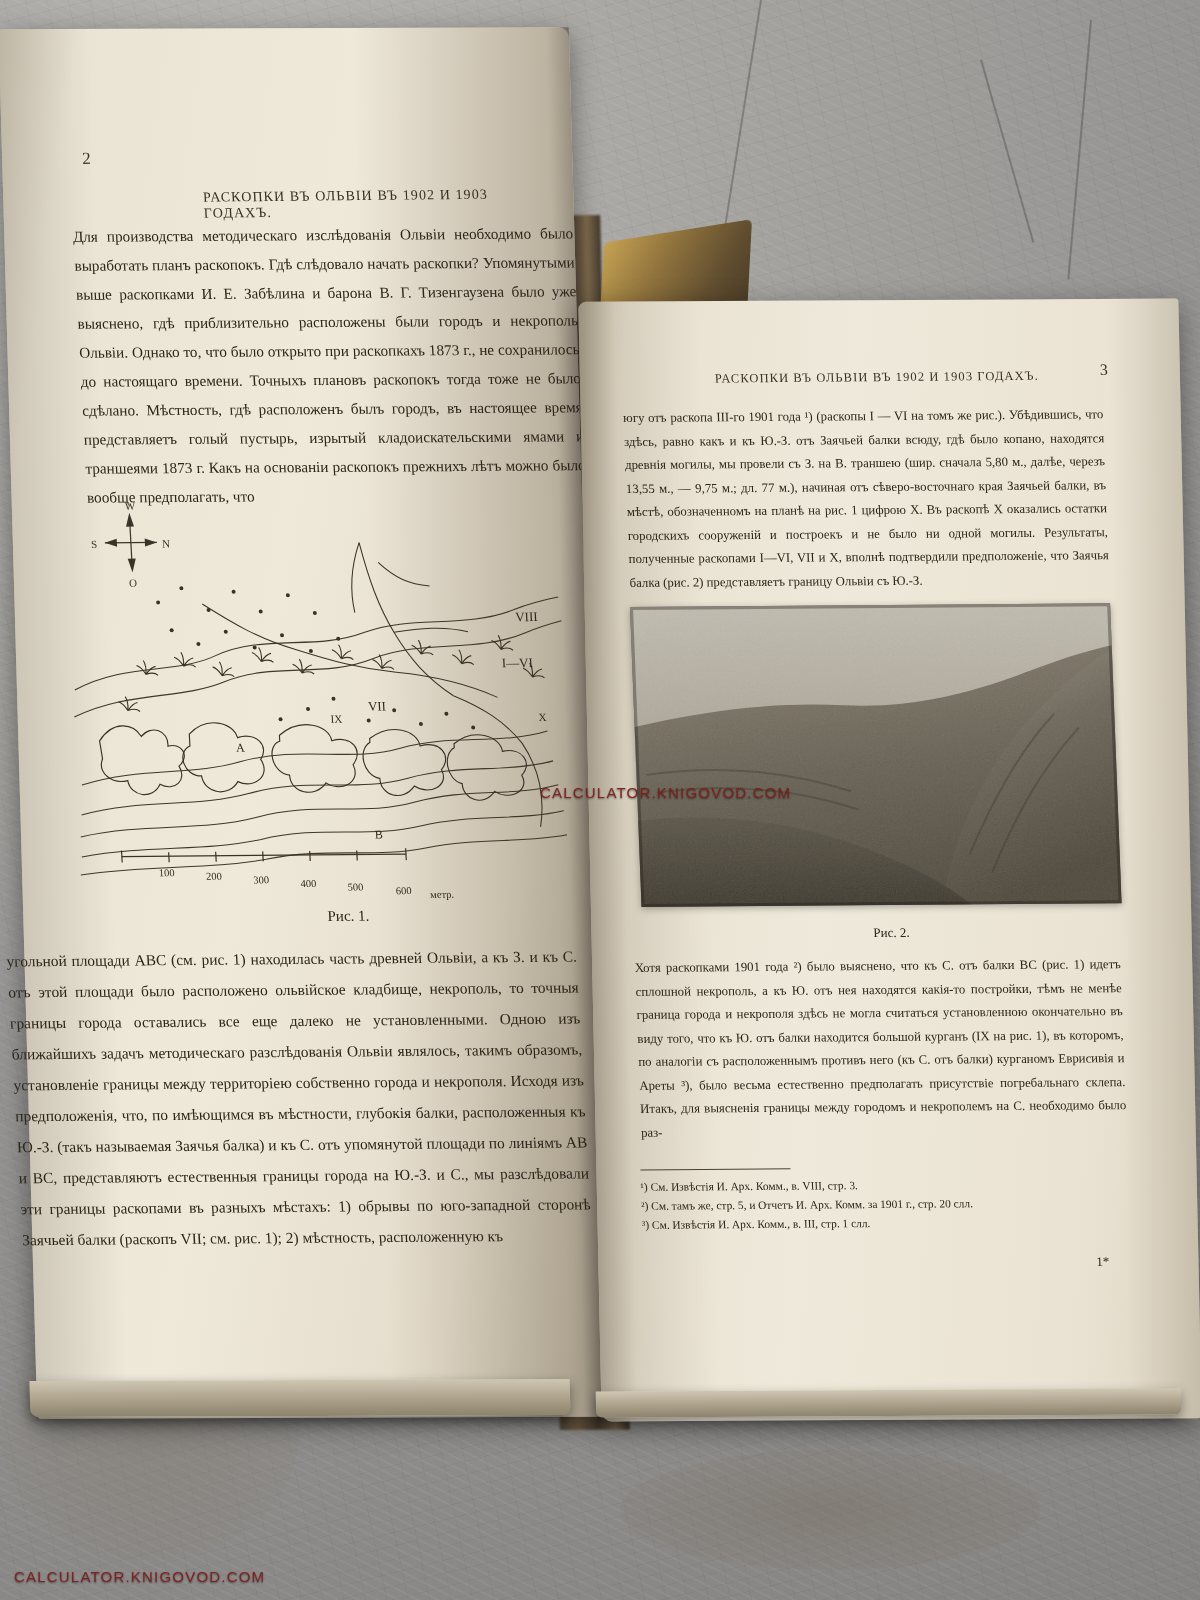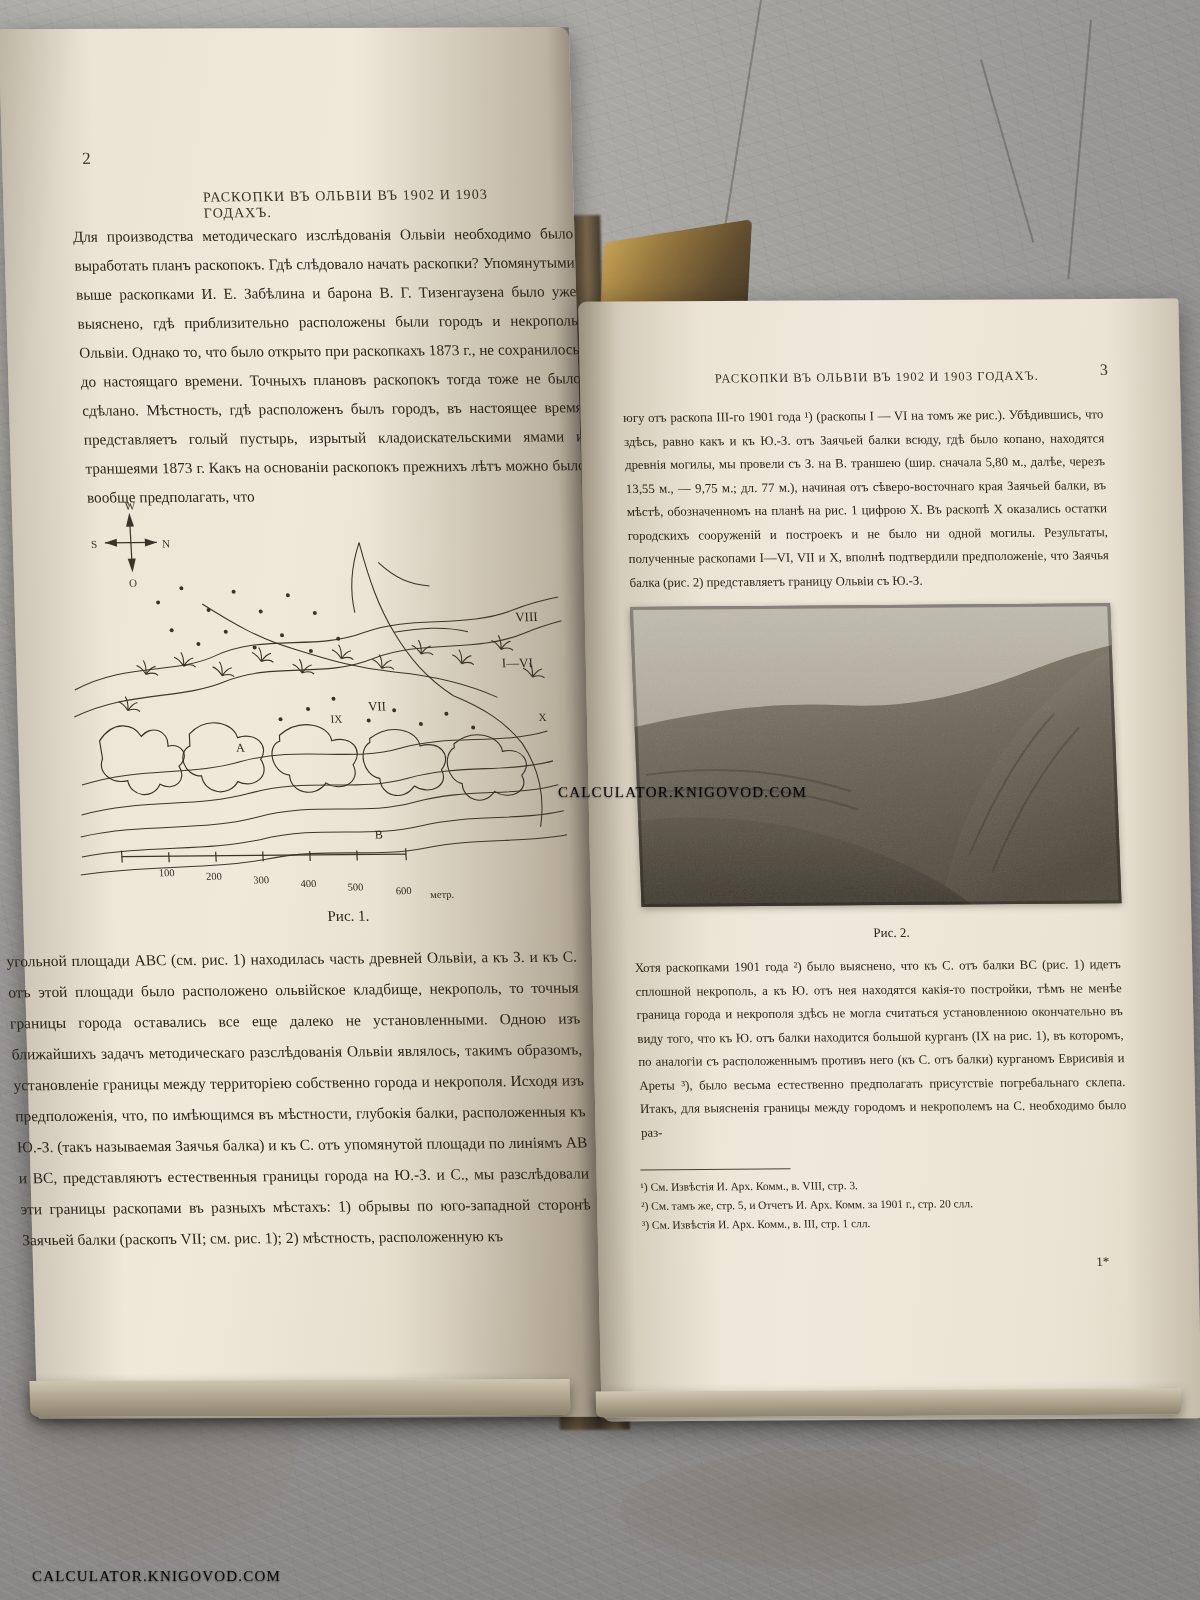--- a/index.html
+++ b/index.html
@@ -200,26 +200,25 @@
     transform: rotate(-1.0deg) skewY(.85deg);
   }
   #rp-sig {
     left: 498px; top: 955px;
     font-size: 13px;
     transform: rotate(-1.0deg) skewY(.85deg);
   }
   
   .wm {
     position: absolute;
-    color: #000000;
-    font-family: Liberation Serif, serif;
+    color: #7f1d1d;
+    font-family: Liberation Sans, sans-serif;
     letter-spacing: 1.2px;
     text-shadow: 0 1px 2px rgba(0,0,0,.55);
     pointer-events: none;
-    margin-left: 18px;
   }
   #wm-center { left: 540px; top: 784px; font-size: 15px; opacity: .95; }
   #wm-corner { left: 14px; top: 1568px; font-size: 15px; opacity: .95; }
   
   .edge {
     position: absolute;
     background: linear-gradient(180deg, #cfc6b2 0%, #a89d86 60%, #8d836e 100%);
   }
   #left-edge {
     left: 30px; top: 1380px; width: 540px; height: 36px;

